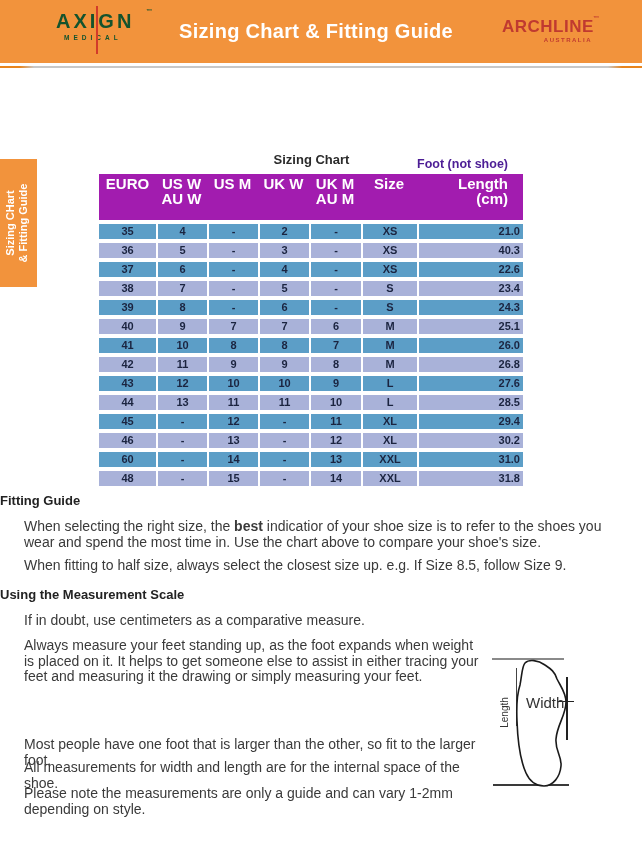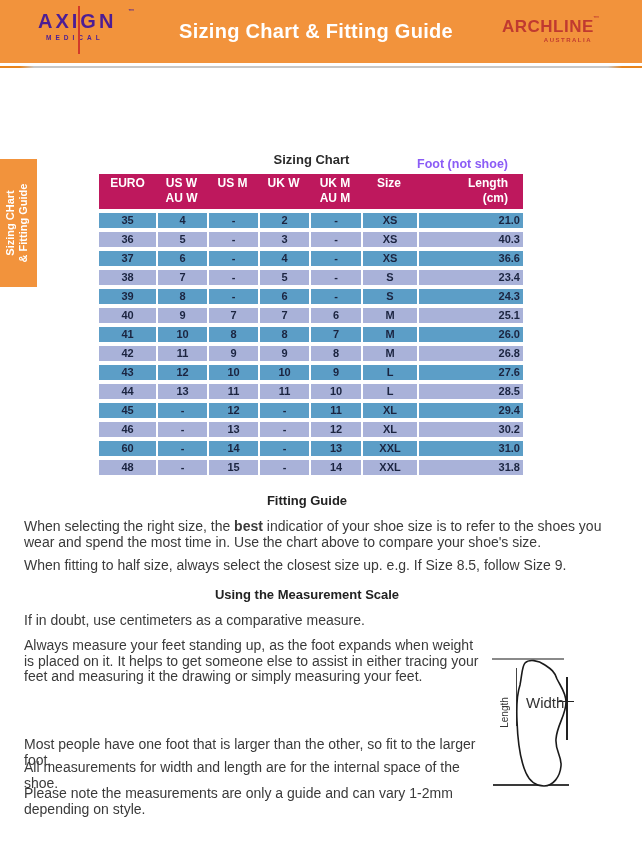--- a/index.html
+++ b/index.html
@@ -3,21 +3,21 @@
 <meta charset="utf-8">
 <style>
   * { margin:0; padding:0; box-sizing:border-box; }
   html,body { width:642px; height:848px; }
   body {
     position:relative; overflow:hidden; background:#ffffff;
     font-family:"Liberation Sans", sans-serif; color:#3a3a3a;
   }
   
   .banner { position:absolute; left:0; top:0; width:642px; height:63px; background:#F2933C; }
-  .axign { position:absolute; left:38px; top:10px; width:90px; color:#4c1d95; }
+  .axign { position:absolute; left:56px; top:10px; width:90px; color:#14532d; }
   .axign .ax-name { font-size:20px; font-weight:bold; letter-spacing:3px; line-height:22px; }
   .axign .ax-tm { position:absolute; right:-6px; top:-2px; font-size:6px; font-weight:bold; }
   .axign .ax-sub { display:block; font-size:6.5px; font-weight:bold; letter-spacing:4px; margin-top:2px; padding-left:8px; }
   .axign .ax-line { position:absolute; left:40px; top:-4px; width:2px; height:48px; background:#D23B2A; }
   .banner-title {
     position:absolute; left:140px; right:150px; top:0; height:63px;
     display:flex; align-items:center; justify-content:center;
     color:#fff; font-size:20px; font-weight:bold; letter-spacing:0.3px;
   }
   .archline { position:absolute; right:50px; top:18px; width:90px; text-align:right; color:#C03A30; }
@@ -31,39 +31,39 @@
   
   .side-tab { position:absolute; left:0; top:159px; width:37px; height:128px; background:#F2933C; }
   .side-tab .rot {
     position:absolute; left:50%; top:50%; width:128px; height:30px;
     transform:translate(-50%,-50%) rotate(-90deg);
     color:#fff; font-size:11px; font-weight:bold; text-align:center; line-height:13px; white-space:nowrap;
   }
   
   .sc-heading { position:absolute; left:100px; width:423px; top:152px; text-align:center;
     font-size:13px; font-weight:bold; color:#2b2b2b; }
-  .foot-note { position:absolute; right:134px; top:157px; font-size:12.5px; font-weight:bold; color:#8b5cf6; }
+  .foot-note { position:absolute; right:134px; top:157px; font-size:12.5px; font-weight:bold; color:#4c1d95; }
   .table-wrap { position:absolute; left:99px; top:170px; width:424px; }
   table.sizing { width:424px; border-collapse:separate; border-spacing:0 4px; }
   table.sizing th {
-    background:#be185d; color:#fff; font-size:12px; font-weight:bold;
-    line-height:15px; vertical-align:top; padding-top:2px; height:35px;
+    background:#a21caf; color:#fff; font-size:15px; font-weight:bold;
+    line-height:15px; vertical-align:top; padding-top:2px; height:46px;
     text-align:center; white-space:pre-line;
   }
   table.sizing td {
     height:15px; line-height:15px; font-size:11px; font-weight:bold;
     color:#1B2440; text-align:center; padding:0;
   }
   table.sizing td + td { border-left:2px solid #fff; }
   table.sizing tbody tr:nth-child(odd) td { background:#5C9EC7; }
   table.sizing tbody tr:nth-child(even) td { background:#A9B2D9; }
   table.sizing th:last-child { text-align:right; padding-right:15px; }
   table.sizing td:last-child { text-align:right; padding-right:3px; }
   
-  .h-center { position:absolute; left:0; width:614px; text-align:center;
+  .h-center { position:absolute; left:0; width:614px; text-align:left;
     font-size:13px; font-weight:bold; color:#222; }
   .para { position:absolute; font-size:14px; line-height:15.5px; color:#3a3a3a; }
   #fg-heading { top:493px; }
   #fg-p1 { top:519px; left:24px; width:590px; }
   #fg-p2 { top:558px; left:24px; width:590px; }
   #ms-heading { top:587px; }
   #ms-p1 { top:613px; left:24px; width:460px; }
   #ms-p2 { top:638px; left:24px; width:462px; }
   #ms-p3 { top:694px; left:24px; width:460px;margin-top:43px; }
   #ms-p4 { top:760px; left:24px; width:460px; }
@@ -152,21 +152,21 @@
           <td>XS</td>
           <td>40.3</td>
         </tr>
         <tr>
           <td>37</td>
           <td>6</td>
           <td>-</td>
           <td>4</td>
           <td>-</td>
           <td>XS</td>
-          <td>36.6</td>
+          <td>22.6</td>
         </tr>
         <tr>
           <td>38</td>
           <td>7</td>
           <td>-</td>
           <td>5</td>
           <td>-</td>
           <td>S</td>
           <td>23.4</td>
         </tr>

